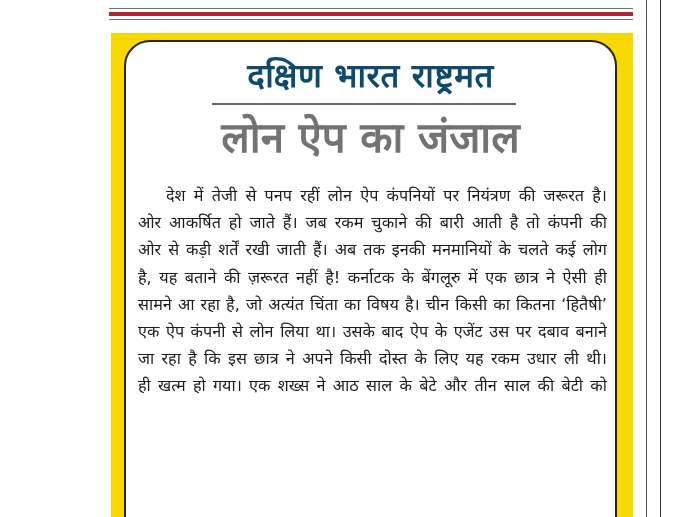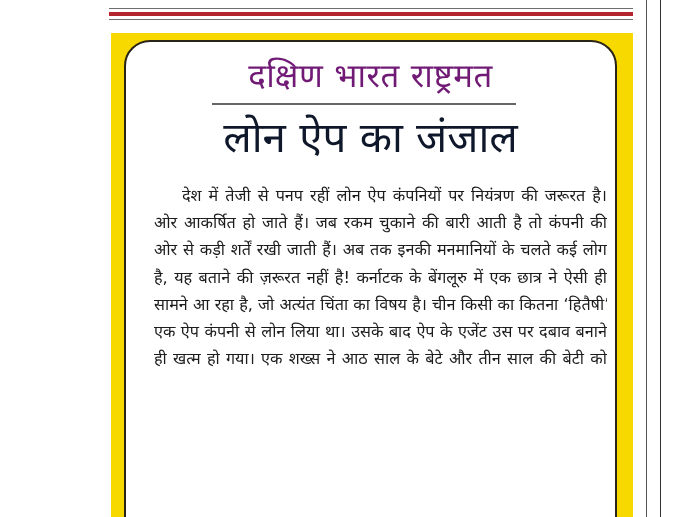--- a/index.html
+++ b/index.html
@@ -53,62 +53,61 @@
     border: 2px solid #2a2418;
     border-radius: 26px 26px 0 0;
     box-sizing: border-box;
   }
   .masthead {
     position: absolute;
     top: 12px;
     left: 0;
     width: 100%;
     text-align: center;
-    color: #701a75;
-    font-weight: normal;
+    color: #0c4a6e;
+    font-weight: bold;
     font-size: 33px;
     line-height: 44px;
     letter-spacing: 0.5px;
   }
   .masthead-rule {
     position: absolute;
     top: 61px;
     left: 86px;
     width: 304px;
     height: 2px;
     background: #666666;
   }
   .headline {
     position: absolute;
     top: 68px;
     left: 0;
     width: 100%;
     text-align: center;
-    color: #0f172a;
-    font-weight: normal;
+    color: #737373;
+    font-weight: bold;
     font-size: 42px;
     line-height: 56px;
   }
   .body-text {
     position: absolute;
     top: 140px;
     left: 12px;
     width: 469px;
     color: #1c1c1c;
     font-size: 16.2px;
     line-height: 27.2px;
     text-align: justify;
   }
   .body-line {
     display: block;
     white-space: nowrap;
     overflow: hidden;
     text-align-last: justify;
     text-align: justify;
-    margin-left: 16px;
   }
   .body-line.indent {
     padding-left: 28px;
   }
 </style>
 </head>
 <body>
 
 <div class="rule-gray" style="top:8px;"></div>
 <div class="rule-red" style="top:12px;"></div>
@@ -123,16 +122,17 @@
     <div class="masthead-rule"></div>
     <div class="headline">लोन ऐप का जंजाल</div>
 
     <div class="body-text">
       <span class="body-line indent">देश में तेजी से पनप रहीं लोन ऐप कंपनियों पर नियंत्रण की जरूरत है।</span>
       <span class="body-line">ओर आकर्षित हो जाते हैं। जब रकम चुकाने की बारी आती है तो कंपनी की</span>
       <span class="body-line">ओर से कड़ी शर्तें रखी जाती हैं। अब तक इनकी मनमानियों के चलते कई लोग</span>
       <span class="body-line">है, यह बताने की ज़रूरत नहीं है! कर्नाटक के बेंगलूरु में एक छात्र ने ऐसी ही</span>
       <span class="body-line">सामने आ रहा है, जो अत्यंत चिंता का विषय है। चीन किसी का कितना ‘हितैषी’</span>
       <span class="body-line">एक ऐप कंपनी से लोन लिया था। उसके बाद ऐप के एजेंट उस पर दबाव बनाने</span>
+      <span class="body-line">जा रहा है कि इस छात्र ने अपने किसी दोस्त के लिए यह रकम उधार ली थी।</span>
       <span class="body-line">ही खत्म हो गया। एक शख्स ने आठ साल के बेटे और तीन साल की बेटी को</span>
     </div>
   </div>
 </div>
 
 </body></html>

